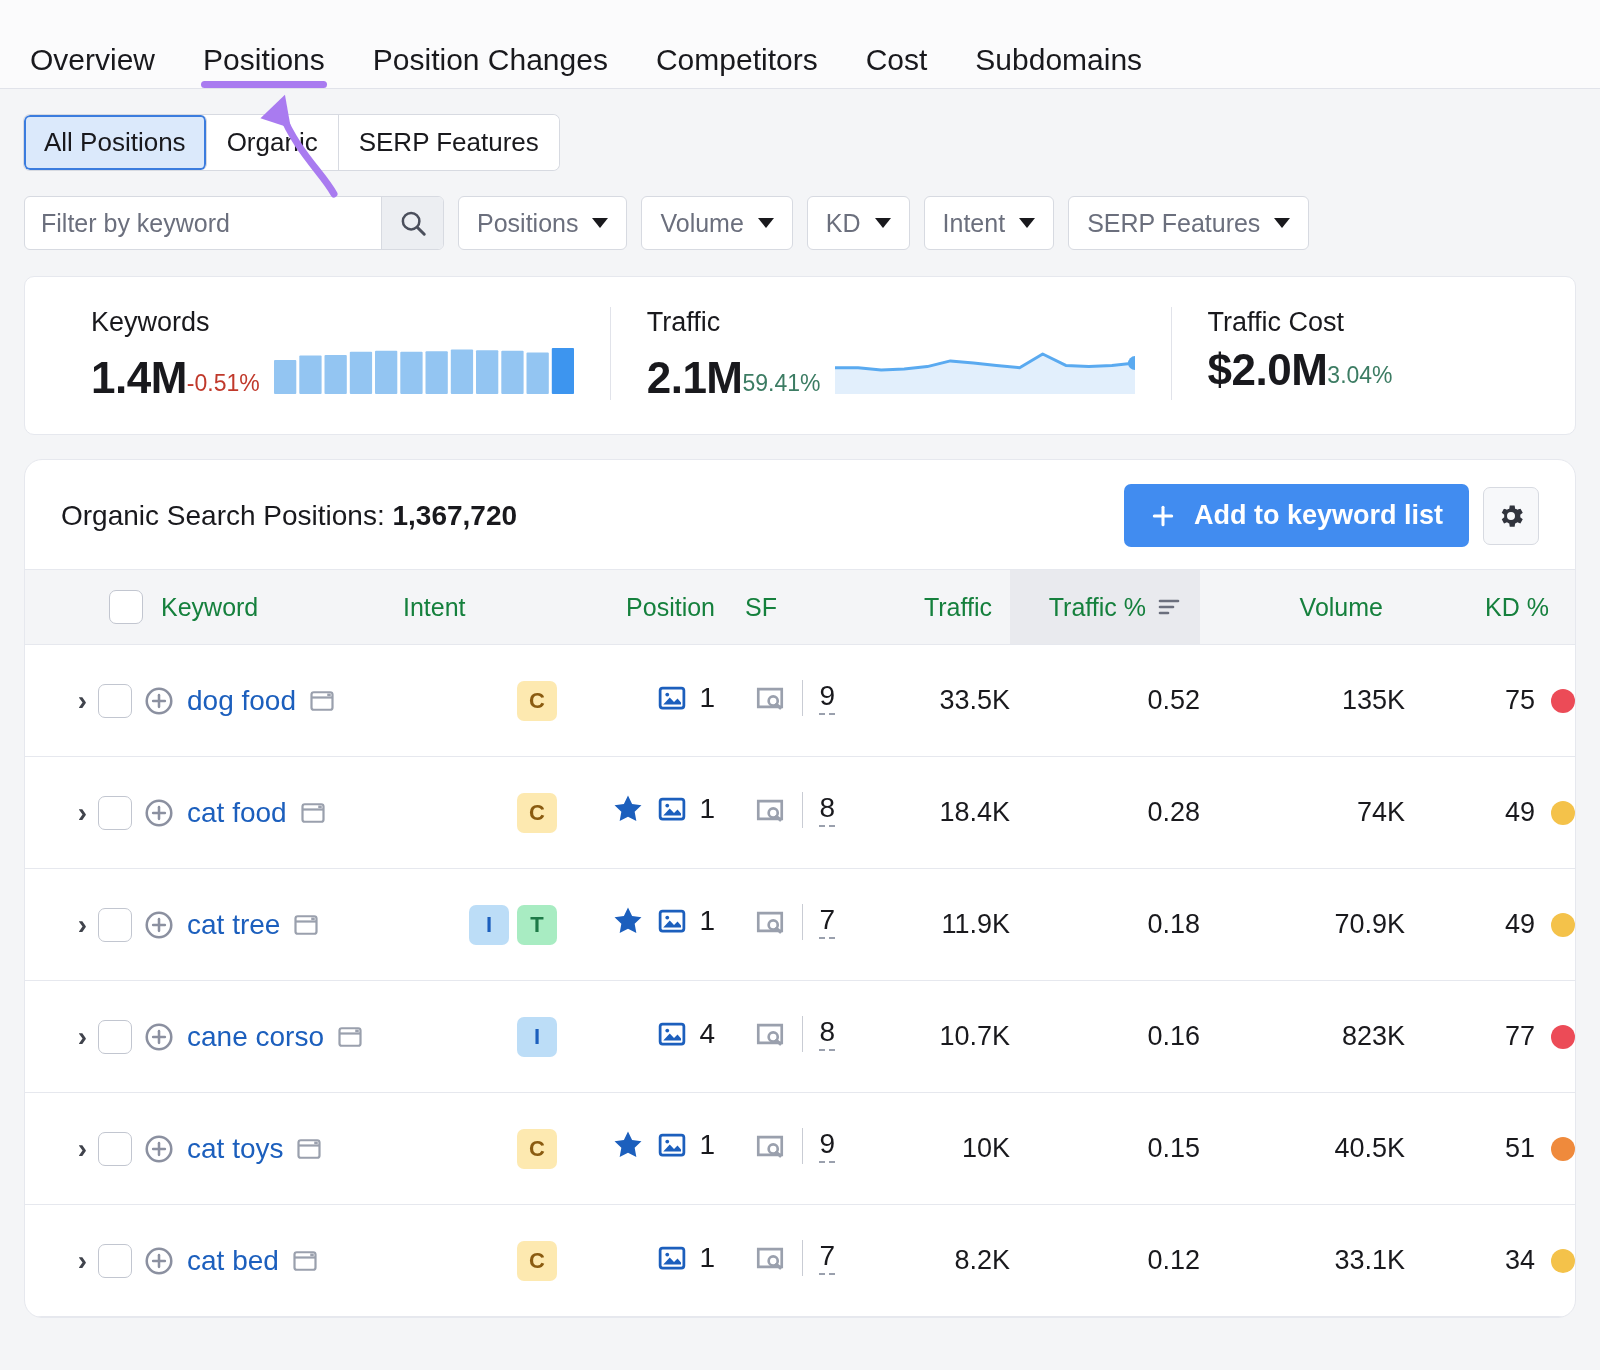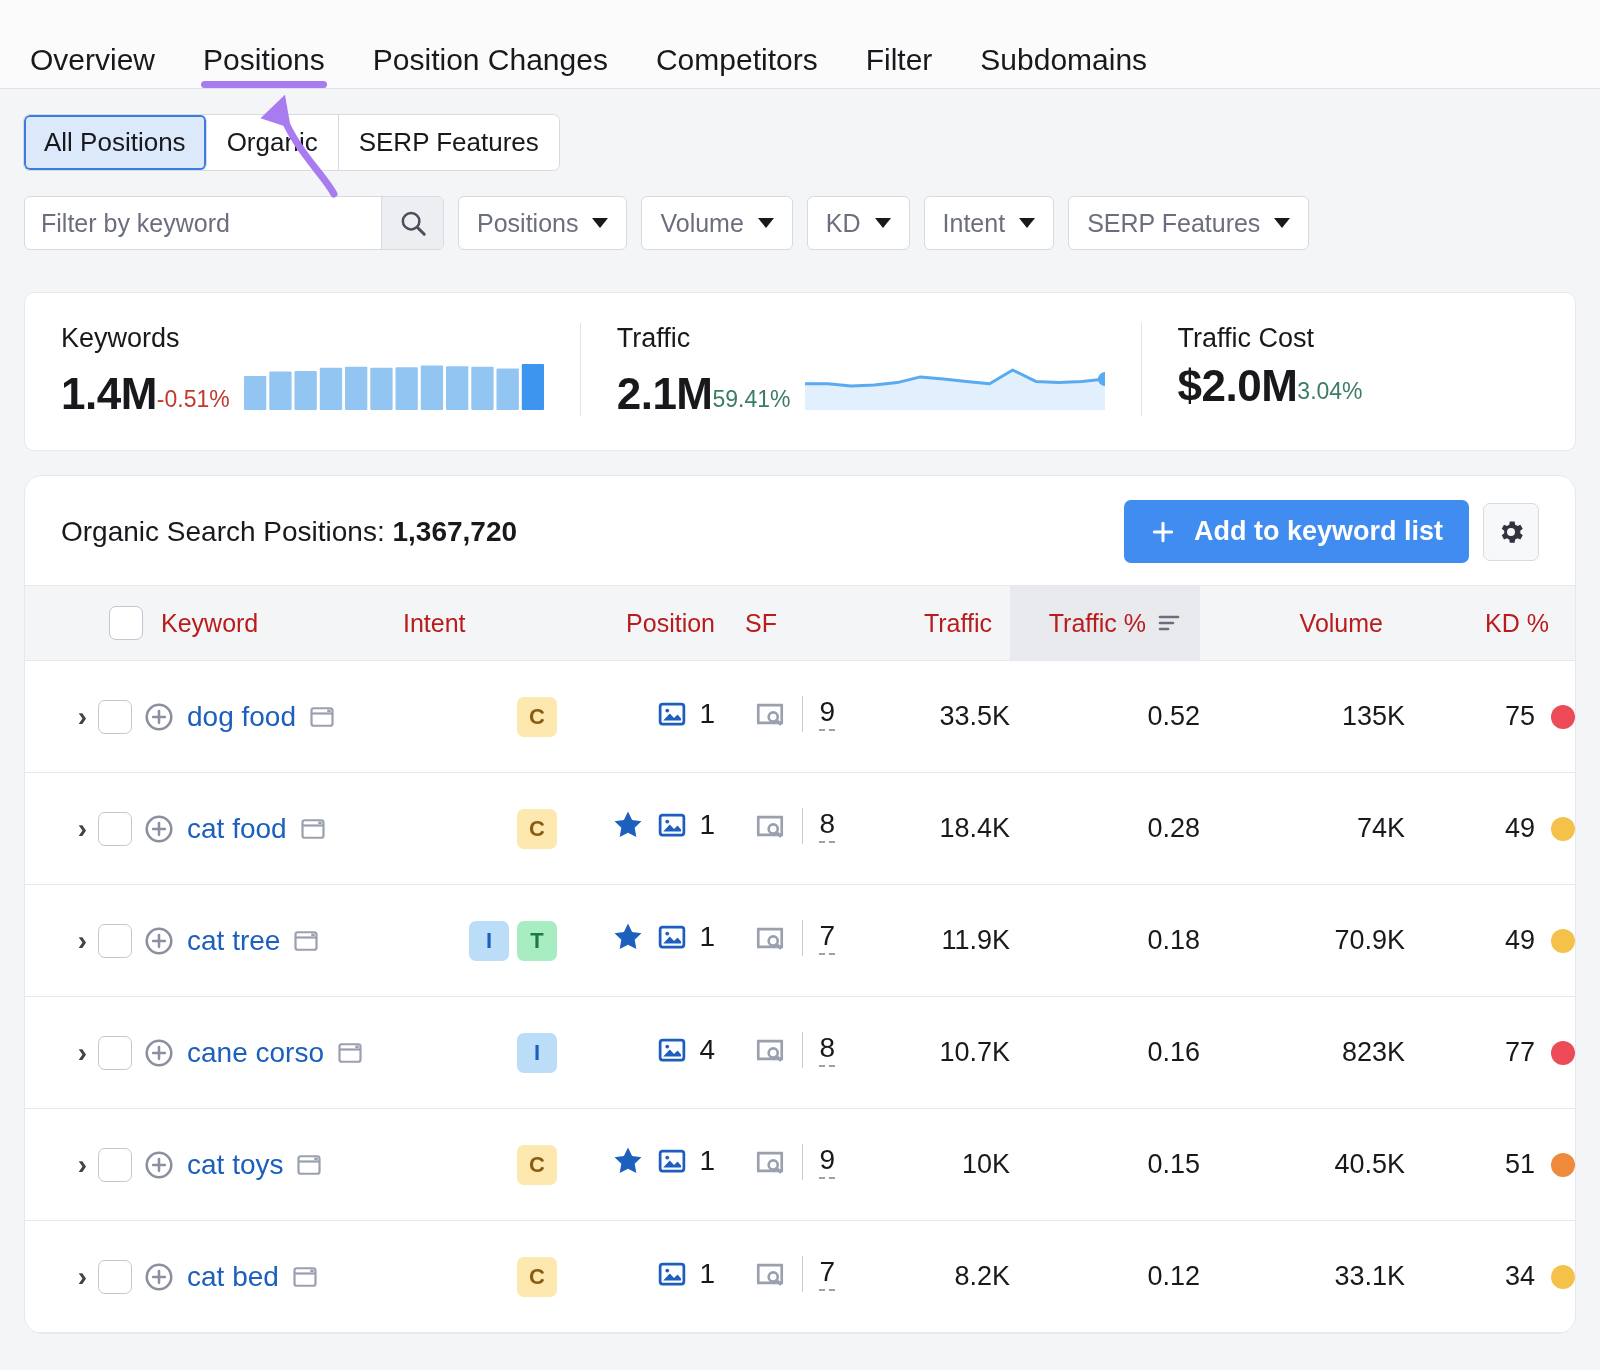--- a/index.html
+++ b/index.html
@@ -143,21 +143,22 @@
     border-left:8px solid transparent;
     border-right:8px solid transparent;
     border-top:10px solid #19191d;
   }
 
   
   .card {
     background:#fff;
     border:1px solid #e6e8ee;
     border-radius:10px;
-    margin:16px 24px;
+    margin:0 24px;
+    padding-left:30px;
   }
   .metrics {
     display:flex;
     align-items:stretch;
     padding:30px 0 34px 0;
   }
   .metric {
     padding:0 36px;
     flex:0 0 auto;
   }
@@ -209,21 +210,21 @@
     background:#f7f8fa;
     display:flex;align-items:center;justify-content:center;
     cursor:pointer;
   }
 
   table.grid { width:100%; border-collapse:collapse; table-layout:fixed; }
   table.grid thead th {
     background:#f4f5f7;
     font-size:25px;
     font-weight:normal;
-    color:#b91c1c;
+    color:#15803d;
     padding:20px 0;
     border-top:1px solid #e6e8ee;
     border-bottom:1px solid #e6e8ee;
     text-align:right;
     vertical-align:middle;
   }
   th.c-exp   { width:62px; }
   th.c-chk   { width:56px; }
   th.c-kw    { width:252px; text-align:left !important; padding-left:18px !important; }
   th.c-int   { width:170px; text-align:left !important; padding-left:8px !important;}
@@ -306,21 +307,21 @@
 </style>
 </head>
 <body>
 
 <div class="navbar">
   <div id="nav-tabs" style="display:flex;align-items:center;">
       <div class="nav-tab">Overview</div>
       <div class="nav-tab active">Positions</div>
       <div class="nav-tab">Position Changes</div>
       <div class="nav-tab">Competitors</div>
-      <div class="nav-tab">Filter</div>
+      <div class="nav-tab">Cost</div>
       <div class="nav-tab">Subdomains</div>
     </div>
   <div class="nav-rule"></div>
 </div>
 
 <svg class="annot-arrow" viewBox="0 0 130 110">
   <path d="M96 106 C 84 84, 60 66, 42 22" stroke="#a97bf0" stroke-width="7" fill="none" stroke-linecap="round"></path>
   <path d="M42 6 L 58 36 L 26 36 Z" fill="#a97bf0" transform="rotate(18 42 22)"></path>
 </svg>
 

